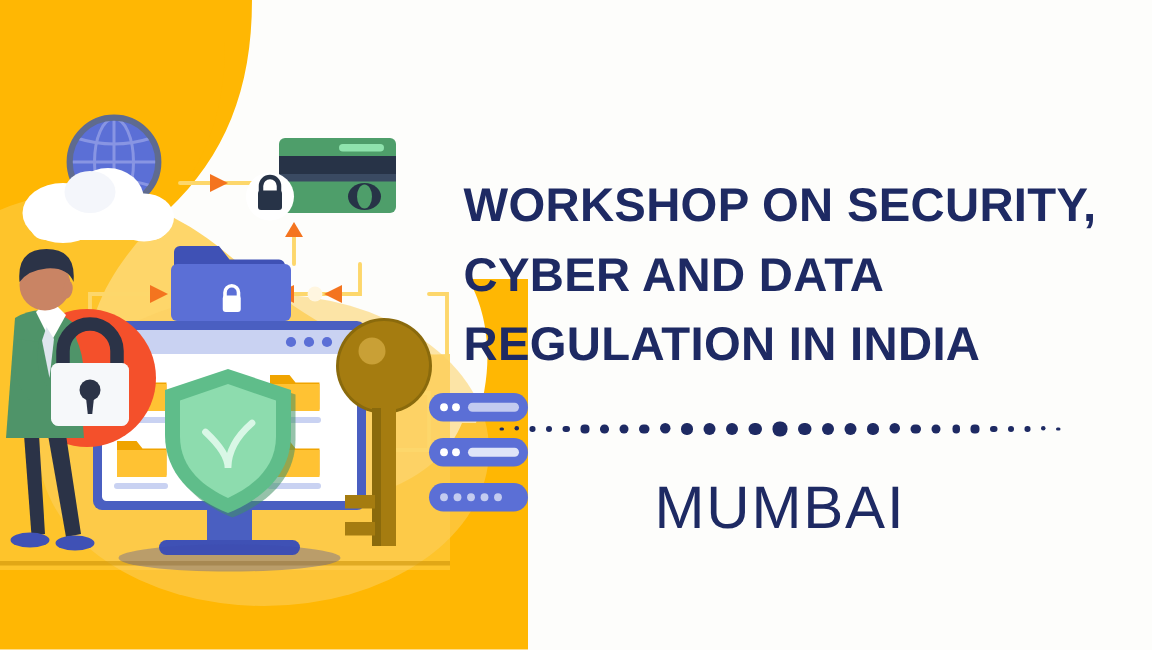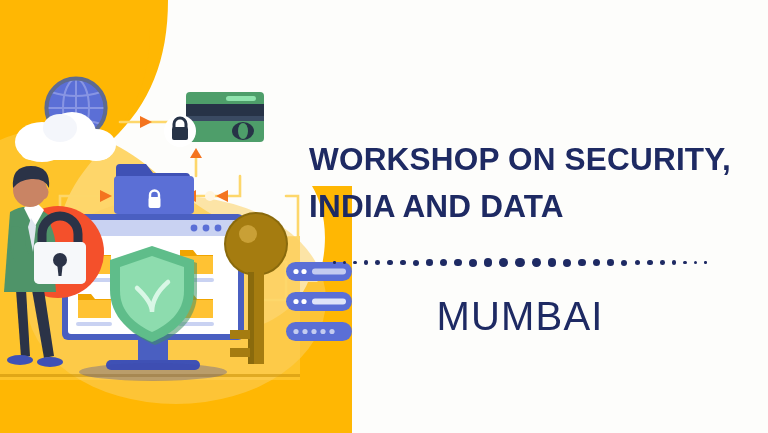--- a/index.html
+++ b/index.html
@@ -266,21 +266,22 @@
         </g>
       </g>
 
     </svg>
   </div>
 
   <div id="textblock">
 
     <div id="title-wrap">
       <div class="title-line">WORKSHOP ON SECURITY,</div>
-      <div class="title-line">INDIA AND DATA</div>
+      <div class="title-line">CYBER AND DATA</div>
+      <div class="title-line">REGULATION IN INDIA</div>
     </div>
 
     <div id="divider">
         <i style="width: 2.4px; height: 2.4px; background: rgb(30, 42, 99);"></i>
         <i style="width: 3.12px; height: 3.12px; background: rgb(30, 42, 99);"></i>
         <i style="width: 3.7px; height: 3.7px; background: rgb(30, 42, 99);"></i>
         <i style="width: 4.24px; height: 4.24px; background: rgb(30, 42, 99);"></i>
         <i style="width: 4.74px; height: 4.74px; background: rgb(30, 42, 99);"></i>
         <i style="width: 5.23px; height: 5.23px; background: rgb(30, 42, 99);"></i>
         <i style="width: 5.71px; height: 5.71px; background: rgb(30, 42, 99);"></i>

